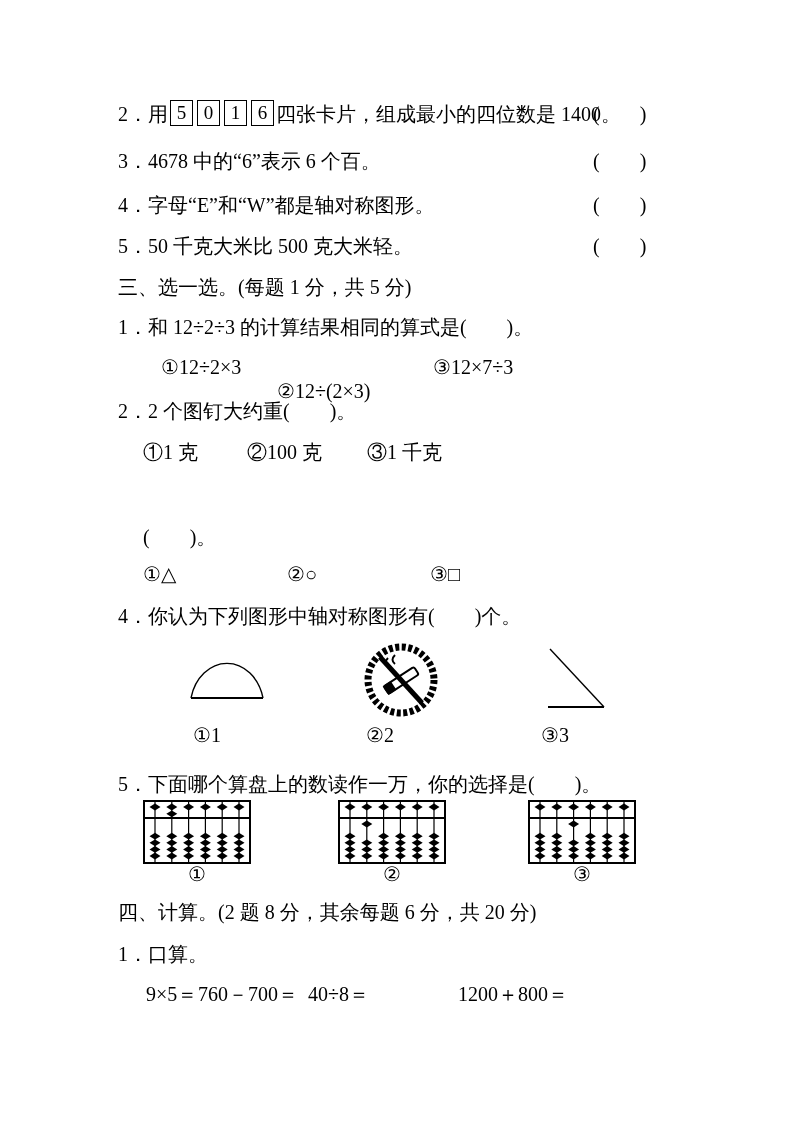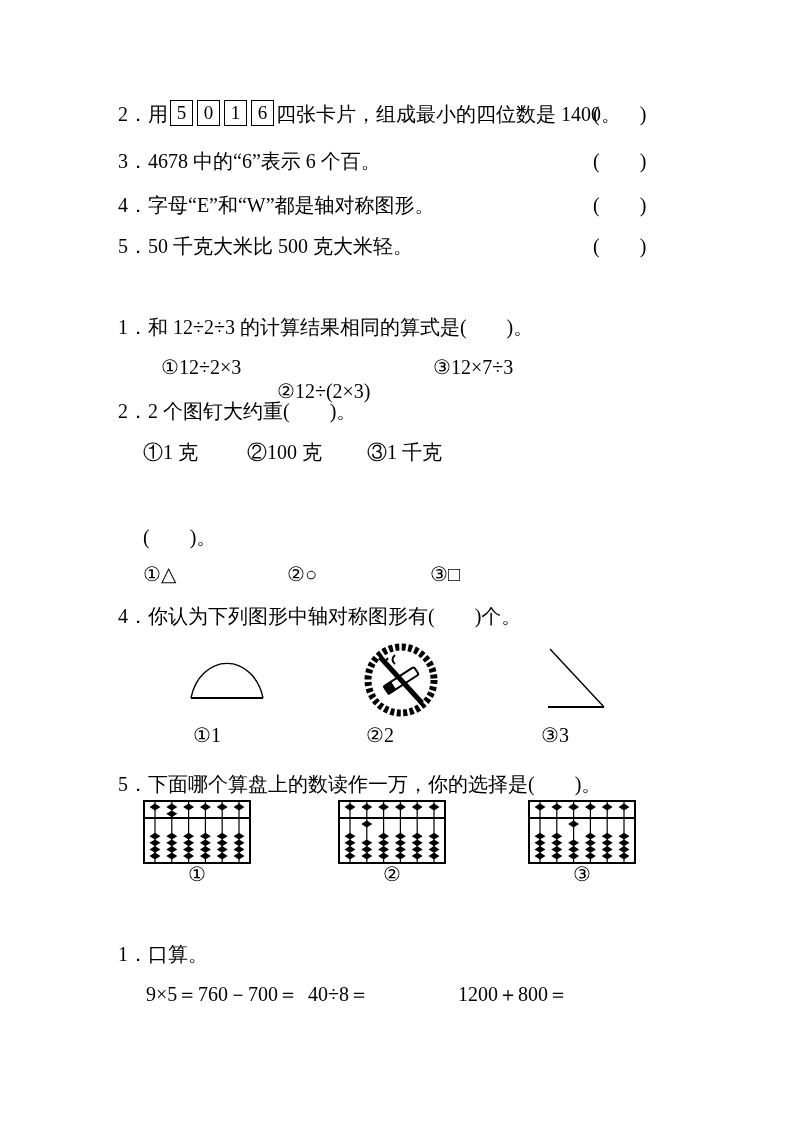--- a/index.html
+++ b/index.html
@@ -51,20 +51,21 @@
   <div class="row" style="top:192px;left:118px;width:660px;">
     <span>4．</span><span>字母“E”和“W”都是轴对称图形。</span>
     <span class="abs blank" style="left:475px;top:0;">(　　)</span>
   </div>
 
   <div class="row" style="top:233px;left:118px;width:660px;">
     <span>5．</span><span>50 千克大米比 500 克大米轻。</span>
     <span class="abs blank" style="left:475px;top:0;">(　　)</span>
   </div>
 
+  <div class="row" style="top:274px;left:118px;">三、选一选。(每题 1 分，共 5 分)</div>
 
   <div class="row" style="top:314px;left:118px;">1．和 12÷2÷3 的计算结果相同的算式是(　　)。</div>
   <div class="row" style="top:354px;left:0;width:793px;">
     <span class="abs" style="left:145px;margin-left:16px;">①12÷2×3</span>
     <span class="abs" style="left:277px;margin-top:24px;">②12÷(2×3)</span>
     <span class="abs" style="left:433px;">③12×7÷3</span>
   </div>
 
   <div class="row" style="top:398px;left:118px;">2．2 个图钉大约重(　　)。</div>
   <div class="row" style="top:439px;left:0;width:793px;">
@@ -238,20 +239,21 @@
         <polygon points="90.5,49.4 96,46 101.5,49.4 96,52.8" fill="#000"></polygon>
         <polygon points="90.5,42.8 96,39.4 101.5,42.8 96,46.199999999999996" fill="#000"></polygon>
         <polygon points="90.5,36.2 96,32.800000000000004 101.5,36.2 96,39.6" fill="#000"></polygon>
       </svg>
     </div>
 
   <div class="abacus-label" style="top:862px;left:143px;">①</div>
   <div class="abacus-label" style="top:862px;left:338px;">②</div>
   <div class="abacus-label" style="top:862px;left:528px;">③</div>
 
+  <div class="row" style="top:899px;left:118px;">四、计算。(2 题 8 分，其余每题 6 分，共 20 分)</div>
   <div class="row" style="top:941px;left:118px;">1．口算。</div>
 
   <div class="row" style="top:981px;left:0;width:793px;">
     <span class="abs" style="left:146px;">9×5＝</span>
     <span class="abs" style="left:198px;">760－700＝</span>
     <span class="abs" style="left:308px;">40÷8＝</span>
     <span class="abs" style="left:458px;">1200＋800＝</span>
   </div>
 
 </div>

